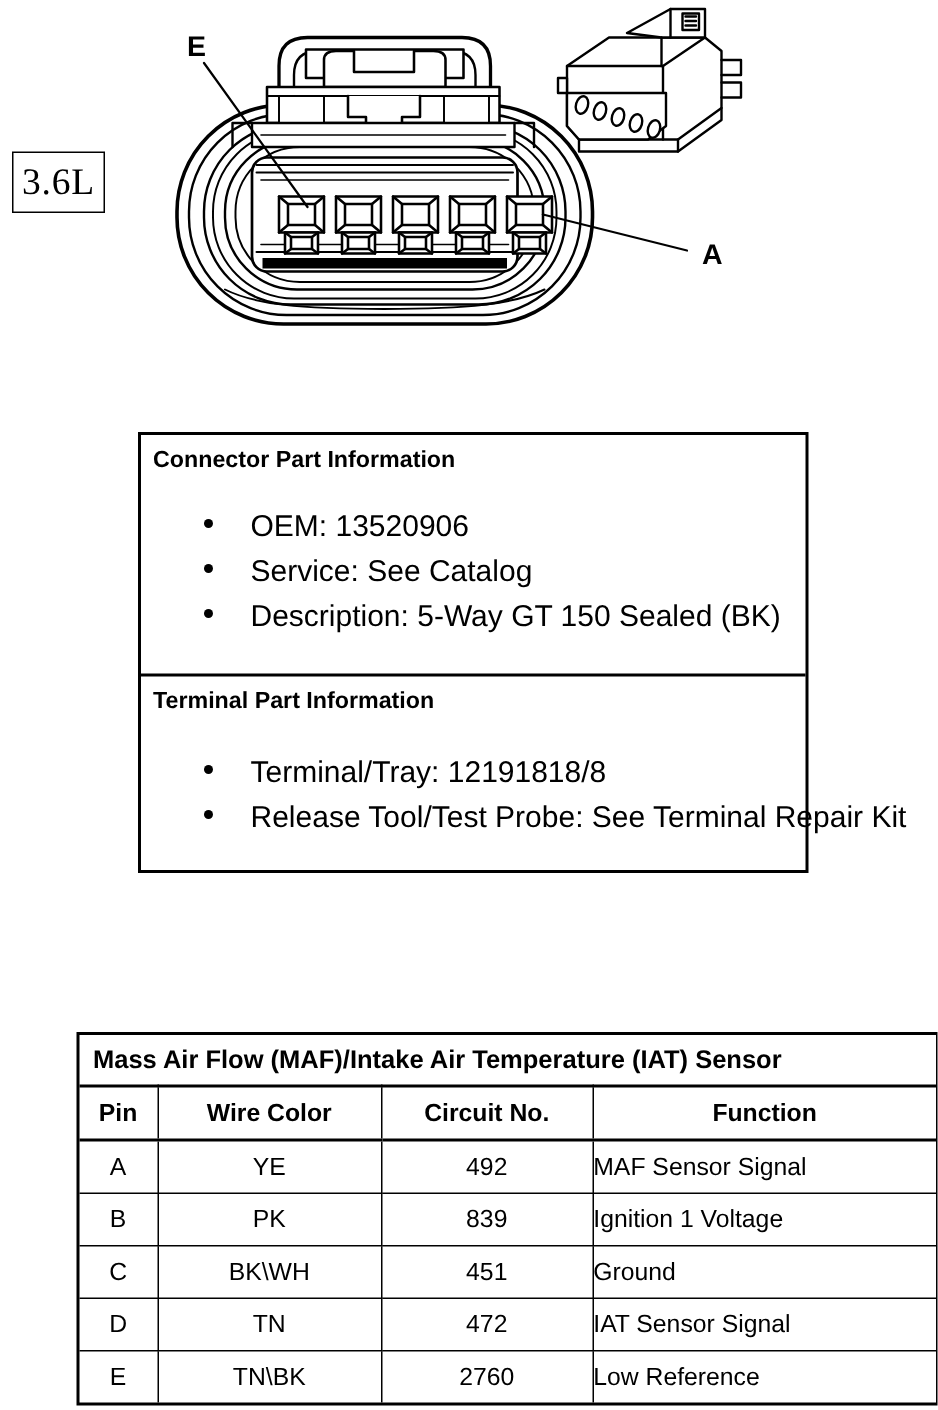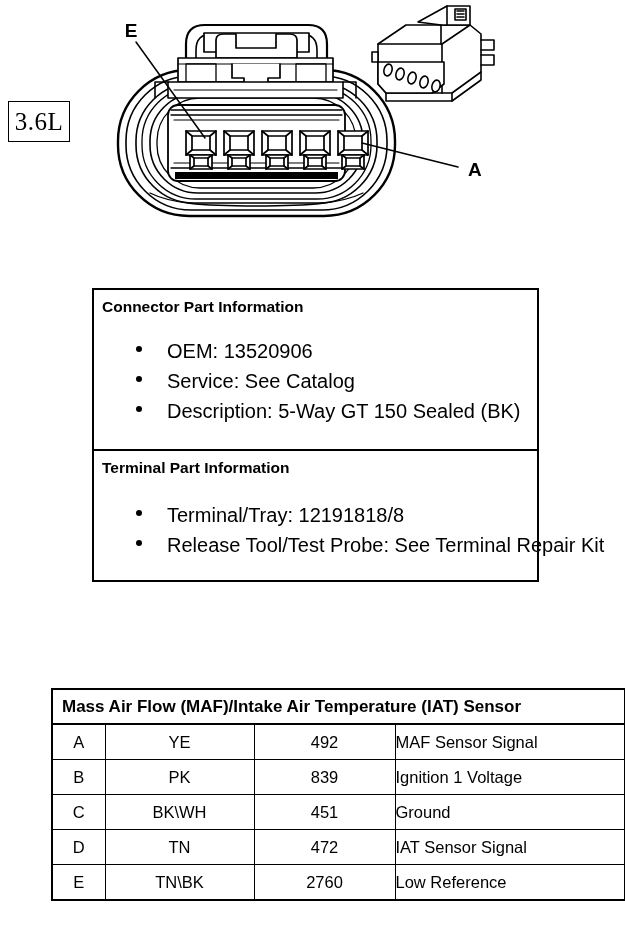--- a/index.html
+++ b/index.html
@@ -325,20 +325,26 @@
     <colgroup>
       <col class="col-w-pin">
         <col class="col-w-wire">
         <col class="col-w-circuit">
         <col>
     </colgroup>
     <thead>
       <tr class="table-title-row">
         <td colspan="4">Mass Air Flow (MAF)/Intake Air Temperature (IAT) Sensor</td>
       </tr>
+      <tr class="header-row">
+        <th>Pin</th>
+        <th>Wire Color</th>
+        <th>Circuit No.</th>
+        <th>Function</th>
+      </tr>
     </thead>
     <tbody>
       <tr>
         <td class="col-pin">A</td>
         <td class="col-wire">YE</td>
         <td class="col-circuit">492</td>
         <td class="col-function">MAF Sensor Signal</td>
       </tr>
       <tr>
         <td class="col-pin">B</td>

